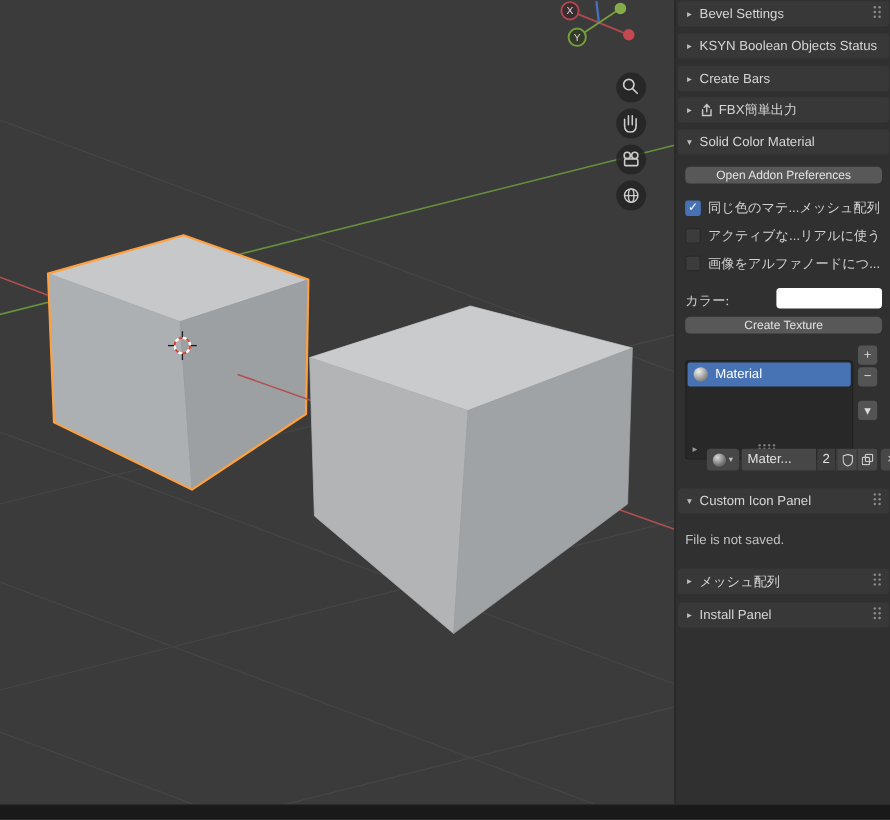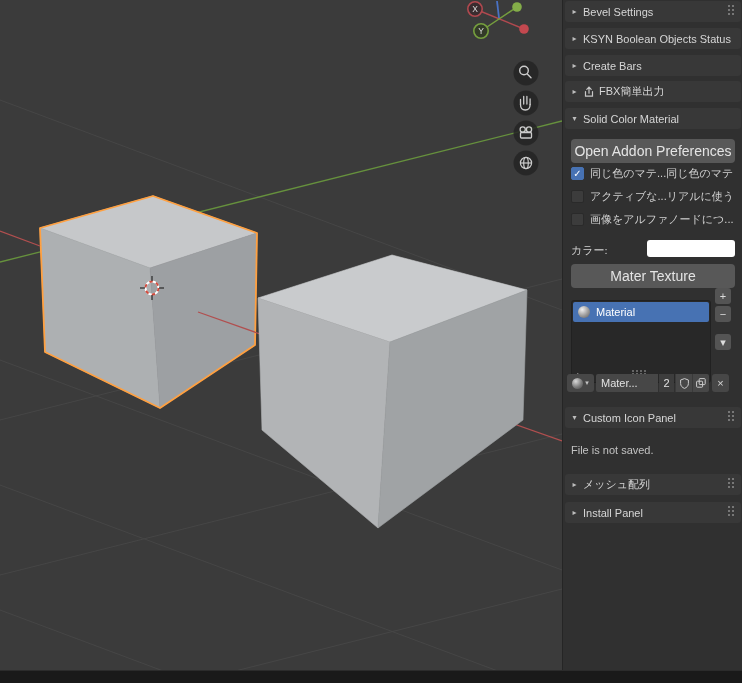--- a/index.html
+++ b/index.html
@@ -19,22 +19,22 @@
     background:#383838; border-radius:3px; display:flex; align-items:center;
     gap:4px; padding:0 5px; color:#d6d6d6; font-size:11px; white-space:nowrap; overflow:hidden; }
   .arrow { width:9px; font-size:8px; color:#bdbdbd; flex:none; text-align:center; }
   .plabel { overflow:hidden; white-space:nowrap; }
   .grip { position:absolute; right:6px; top:4px; width:7px; height:12px; }
   .grip::before { content:""; position:absolute; width:2px; height:2px; border-radius:50%;
     background:#8d8d8d; box-shadow:0 4px 0 #8d8d8d,0 8px 0 #8d8d8d,
     4px 0 0 #8d8d8d,4px 4px 0 #8d8d8d,4px 8px 0 #8d8d8d; }
   .export-ic { flex:none; display:inline-flex; }
 
-  .btn { position:absolute; left:8px; width:164px; height:24px; background:#585858;
-    border-radius:4px; color:#e4e4e4; font-size:14px; display:flex;
+  .btn { position:absolute; left:8px; width:164px; height:14px; background:#585858;
+    border-radius:4px; color:#e4e4e4; font-size:10px; display:flex;
     align-items:center; justify-content:center; }
   .chkrow { position:absolute; left:8px; height:14px; display:flex; align-items:center;
     gap:6px; font-size:11px; color:#d2d2d2; white-space:nowrap; }
   .chk { width:13px; height:13px; border-radius:2px; background:#3c3c3c;
     border:1px solid #2a2a2a; color:#fff; font-size:10px; line-height:11px;
     text-align:center; flex:none; }
   .chk.checked { background:#4772b3; border-color:#4772b3; }
   .colorlabel { position:absolute; left:8px; top:243px; font-size:11px; color:#d2d2d2;font-family:Liberation Serif, serif; }
   .swatch { position:absolute; left:84px; top:240px; width:88px; height:17px;
     background:#ffffff; border-radius:3px; }
@@ -50,21 +50,21 @@
   .list-expander { position:absolute; left:5px; bottom:3px; color:#9a9a9a; font-size:8px; }
   .list-grip { position:absolute; left:60px; bottom:6px; width:16px; height:6px; }
   .list-grip::before { content:""; position:absolute; width:2px; height:2px; border-radius:50%;
     background:#7a7a7a; box-shadow:4px 0 0 #7a7a7a,8px 0 0 #7a7a7a,12px 0 0 #7a7a7a,
     0 3px 0 #7a7a7a,4px 3px 0 #7a7a7a,8px 3px 0 #7a7a7a,12px 3px 0 #7a7a7a; }
   .list-btn { position:absolute; left:152px; width:16px; height:16px; background:#545454;
     border-radius:3px; color:#dcdcdc; font-size:11px; display:flex;
     align-items:center; justify-content:center; }
 
   .dbw { position:absolute; top:374px; height:18px; background:#474747; color:#e2e2e2;
-    font-size:11px; display:flex; align-items:center; justify-content:center; }
+    font-size:11px; display:flex; align-items:center; justify-content:center;margin-left:22px; }
   .db-browse { left:4px; width:27px; border-radius:3px; gap:2px; }
   .mini-arrow { font-size:7px; color:#c3c3c3; }
   .db-name  { left:33px; width:62px; justify-content:flex-start; padding-left:5px;
     border-radius:2px 0 0 2px; }
   .db-users { left:96px; width:15px; background:#3d3d3d; }
   .db-shield{ left:112px; width:17px; border-left:1px solid #3a3a3a; }
   .db-copy  { left:129px; width:17px; border-left:1px solid #3a3a3a; border-radius:0 2px 2px 0; }
   .db-close { left:149px; width:17px; border-radius:3px; color:#d6d6d6; }
 
   .panel-msg { position:absolute; left:8px; top:444px; font-size:11px; color:#c2c2c2; }
@@ -205,35 +205,35 @@
 
     <div class="panel-header" style="top:108px">
       <span class="arrow">▾</span>
       <span class="plabel">Solid Color Material</span>
     </div>
 
     <div class="btn" style="top:139px">Open Addon Preferences</div>
 
     <div class="chkrow" style="top:166px">
       <span class="chk checked">✓</span>
-      <span>同じ色のマテ...同じ色のマテ</span>
+      <span>同じ色のマテ...メッシュ配列</span>
     </div>
     <div class="chkrow" style="top:212px">
       <span class="chk"></span>
       <span>画像をアルファノードにつ...</span>
     </div>
     <div class="chkrow" style="top:189px">
       <span class="chk"></span>
       <span>アクティブな...リアルに使う</span>
     </div>
 
     <span class="colorlabel">カラー:</span>
     <span class="swatch"></span>
 
-    <div class="btn" style="top:264px">Mater Texture</div>
+    <div class="btn" style="top:264px">Create Texture</div>
 
     <div class="mat-list">
       <div class="mat-item">
         <span class="sphere"></span>
         <span>Material</span>
       </div>
       <span class="list-expander">▸</span>
       <span class="list-grip"></span>
     </div>
     <div class="list-btn" style="top:288px">+</div>

